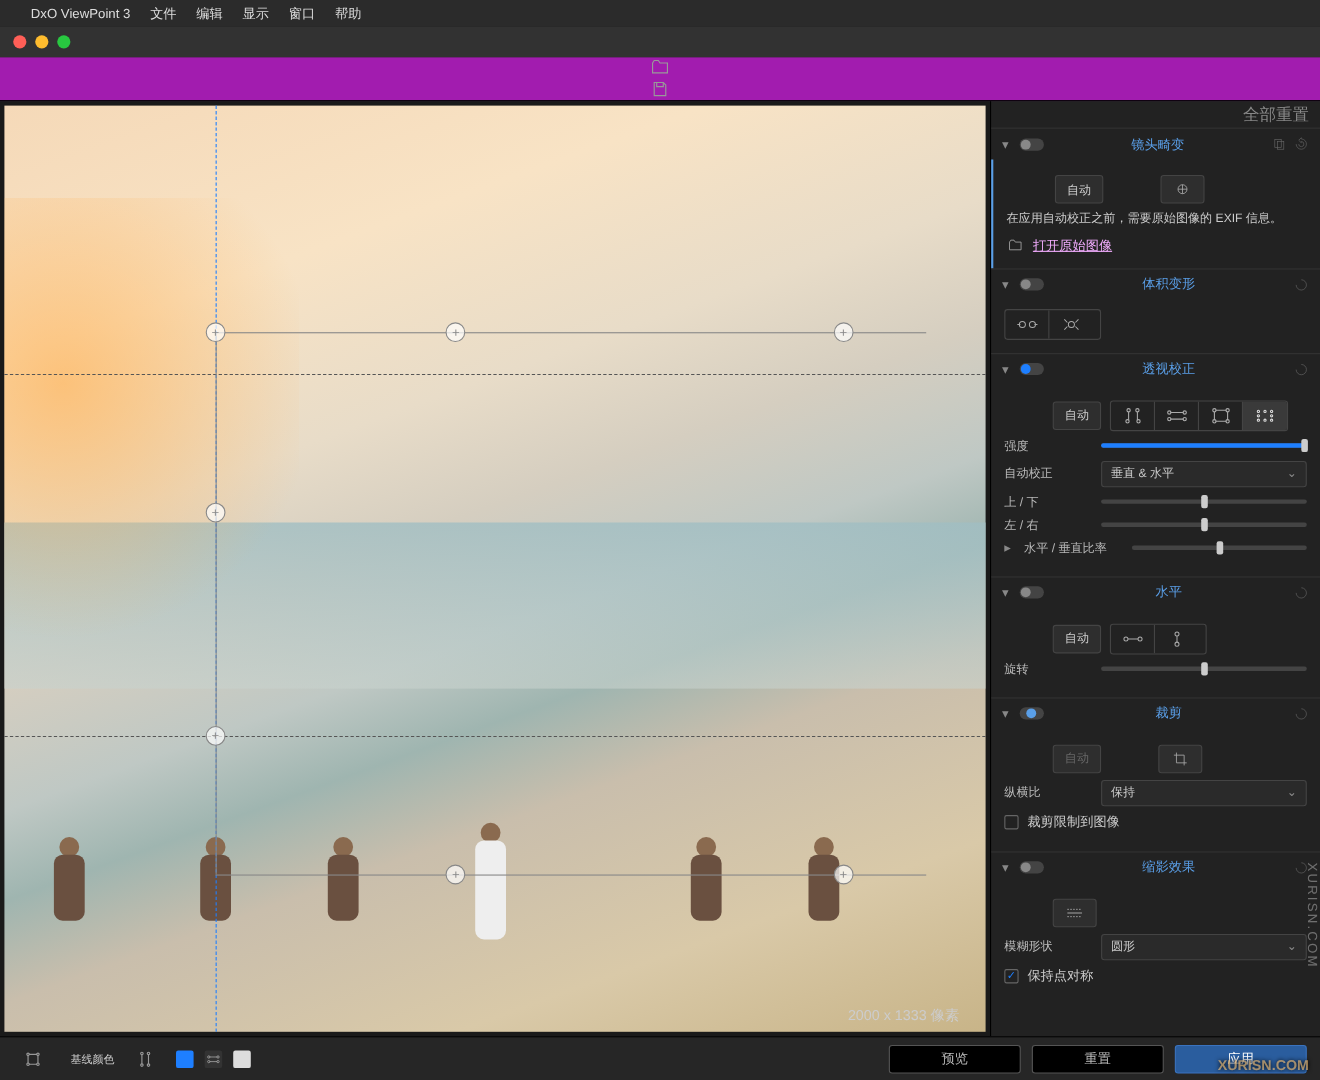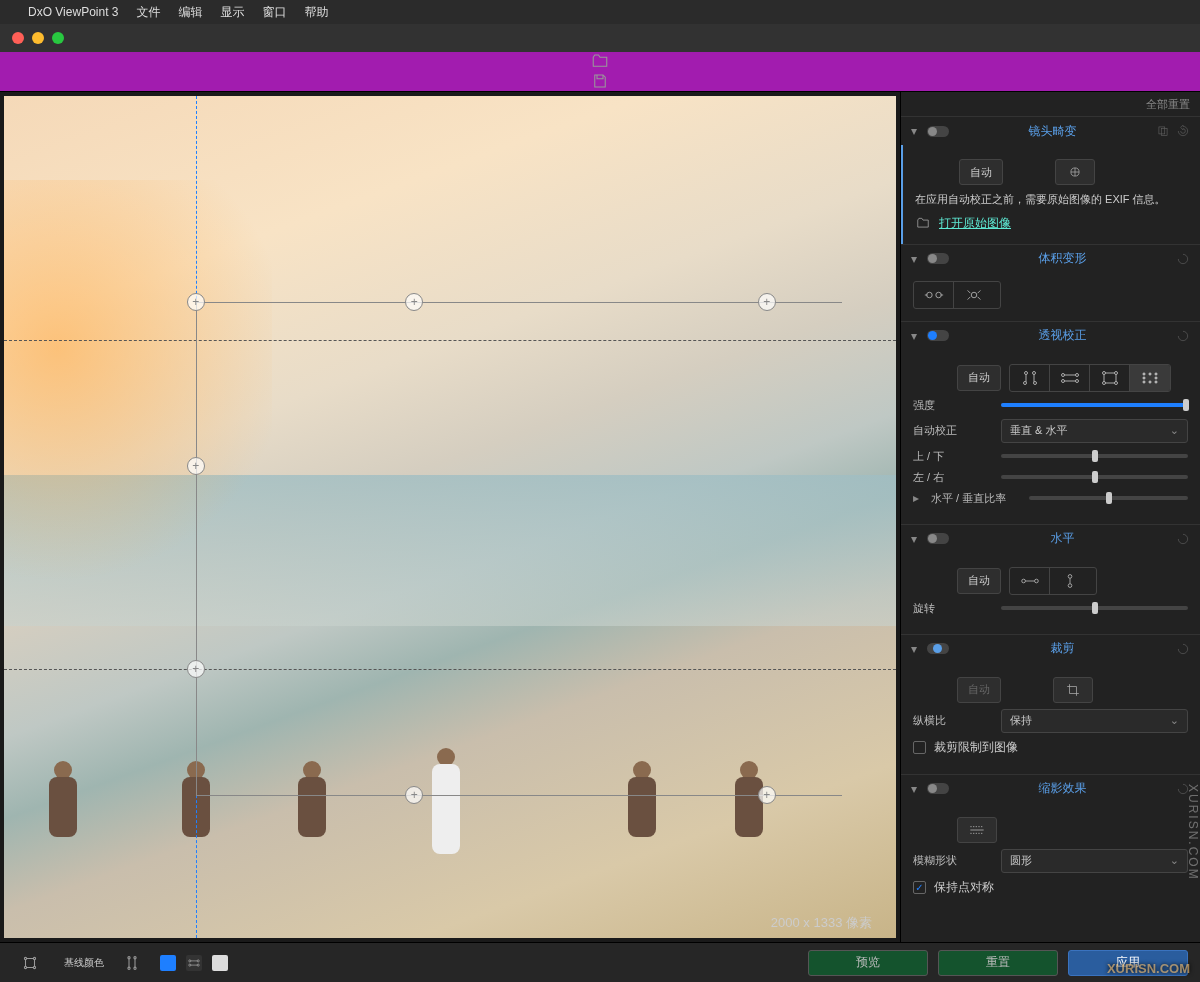--- a/index.html
+++ b/index.html
@@ -42,45 +42,45 @@
 .handle{position:absolute;width:18px;height:18px;border:1px solid #888;background:rgba(255,255,255,0.7);border-radius:50%;transform:translate(-50%,-50%);display:flex;align-items:center;justify-content:center;color:#888;font-size:12px;}
 .h1{left:21.5%;top:24.5%;} .h2{left:21.5%;top:44%;} .h3{left:21.5%;top:68%;} .h4{left:46%;top:24.5%;} .h5{left:85.5%;top:24.5%;} .h6{left:46%;top:83%;} .h7{left:85.5%;top:83%;}
 .dims{position:absolute;right:24px;bottom:6px;color:#ccc;font-size:13px;}
 .bottom-bar{height:40px;background:#262626;display:flex;align-items:center;padding:0 12px;gap:10px;border-top:1px solid #000;}
 .bb-label{color:#ccc;font-size:10px;margin-left:6px;}
 .sw{width:16px;height:16px;border-radius:2px;}
 .sw.blue{background:#1e7fff;}
 .sw.dgray{display:flex;align-items:center;justify-content:center;background:#333;}
 .sw.white{background:#ddd;}
 .bb-spacer{flex:1;}
-.bbtn{width:120px;height:26px;border:1px solid #555;background:#14532d;color:#bbb;border-radius:3px;font-size:12px;cursor:pointer;}
+.bbtn{width:120px;height:26px;border:1px solid #555;background:#000000;color:#bbb;border-radius:3px;font-size:12px;cursor:pointer;}
 .bbtn.primary{background:#2a5d9e;border-color:#3a73bf;color:#fff;}
 .side{width:300px;background:#222;overflow-y:auto;border-left:1px solid #000;}
-.side-top{height:24px;display:flex;justify-content:flex-end;align-items:center;padding:0 10px;color:#888;font-size:11px;}
+.side-top{height:24px;display:flex;justify-content:flex-end;align-items:center;padding:0 10px;color:#888;font-size:15px;}
 .panel{border-top:1px solid #333;}
 .phead{height:28px;display:flex;align-items:center;padding:0 10px;gap:6px;}
 .chev{width:10px;color:#888;}
 .toggle{width:22px;height:11px;background:#444;border-radius:6px;position:relative;}
 .toggle.on::after{content:'';position:absolute;right:1px;top:1px;width:9px;height:9px;background:#1e7fff;border-radius:50%;}
 .toggle::after{content:'';position:absolute;left:1px;top:1px;width:9px;height:9px;background:#888;border-radius:50%;}
 .toggle.on.partial::after{left:6px;background:#5a9fe8;}
 .ptitle{flex:1;text-align:center;color:#5a9fe8;font-size:12px;}
 .picon{width:14px;height:14px;color:#666;}
 .pbody{padding:8px 12px 12px;}
 .row{display:flex;align-items:center;gap:8px;margin:6px 0;}
 .sbtn{min-width:44px;height:26px;border:1px solid #444;background:#2e2e2e;color:#ccc;border-radius:3px;font-size:11px;display:flex;align-items:center;justify-content:center;cursor:pointer;margin-left:44px;}
 .sbtn.sq{width:40px;min-width:40px;padding:0;}
 .sbtn.disabled{color:#666;}
 .seggroup{display:flex;border:1px solid #444;border-radius:3px;overflow:hidden;}
 .seggroup .seg{width:40px;height:26px;display:flex;align-items:center;justify-content:center;border-right:1px solid #444;color:#aaa;cursor:pointer;}
 .seggroup .seg:last-child{border-right:none;}
 .seggroup .seg.active{background:#3a3a3a;color:#fff;}
 .info{color:#ccc;font-size:11px;line-height:1.6;margin:6px 0;}
 .openorig{display:flex;align-items:center;gap:8px;margin-top:6px;}
-.openorig .txt{text-decoration:underline;color:#5eead4;}
+.openorig .txt{text-decoration:underline;color:#f0abfc;}
 .label{width:80px;color:#bbb;font-size:11px;}
 .slider{flex:1;height:4px;background:#444;border-radius:2px;position:relative;}
 .slider .fill{position:absolute;left:0;top:0;bottom:0;background:#1e7fff;border-radius:2px;}
 .slider .thumb{position:absolute;top:-4px;width:6px;height:12px;background:#ccc;border-radius:2px;transform:translateX(-50%);}
 .select{flex:1;height:24px;border:1px solid #444;background:#2a2a2a;border-radius:3px;display:flex;align-items:center;padding:0 8px;color:#ccc;font-size:11px;justify-content:space-between;}
 .select .sc{color:#888;}
 .cb{width:13px;height:13px;border:1px solid #666;border-radius:2px;display:inline-flex;align-items:center;justify-content:center;color:#1e7fff;font-size:10px;}
 .watermark{position:absolute;right:0;top:760px;width:26px;writing-mode:vertical-rl;color:rgba(255,255,255,0.35);font-size:12px;letter-spacing:2px;}
 .wm2{position:absolute;right:10px;bottom:6px;color:rgba(255,200,120,0.6);font-size:13px;font-weight:600;text-shadow:0 0 4px #000;}
 .mini-icon{width:16px;height:14px;stroke:#aaa;fill:none;stroke-width:1.3;}

